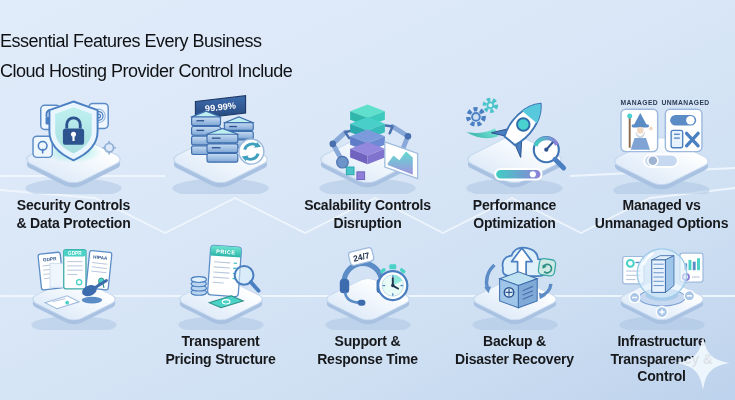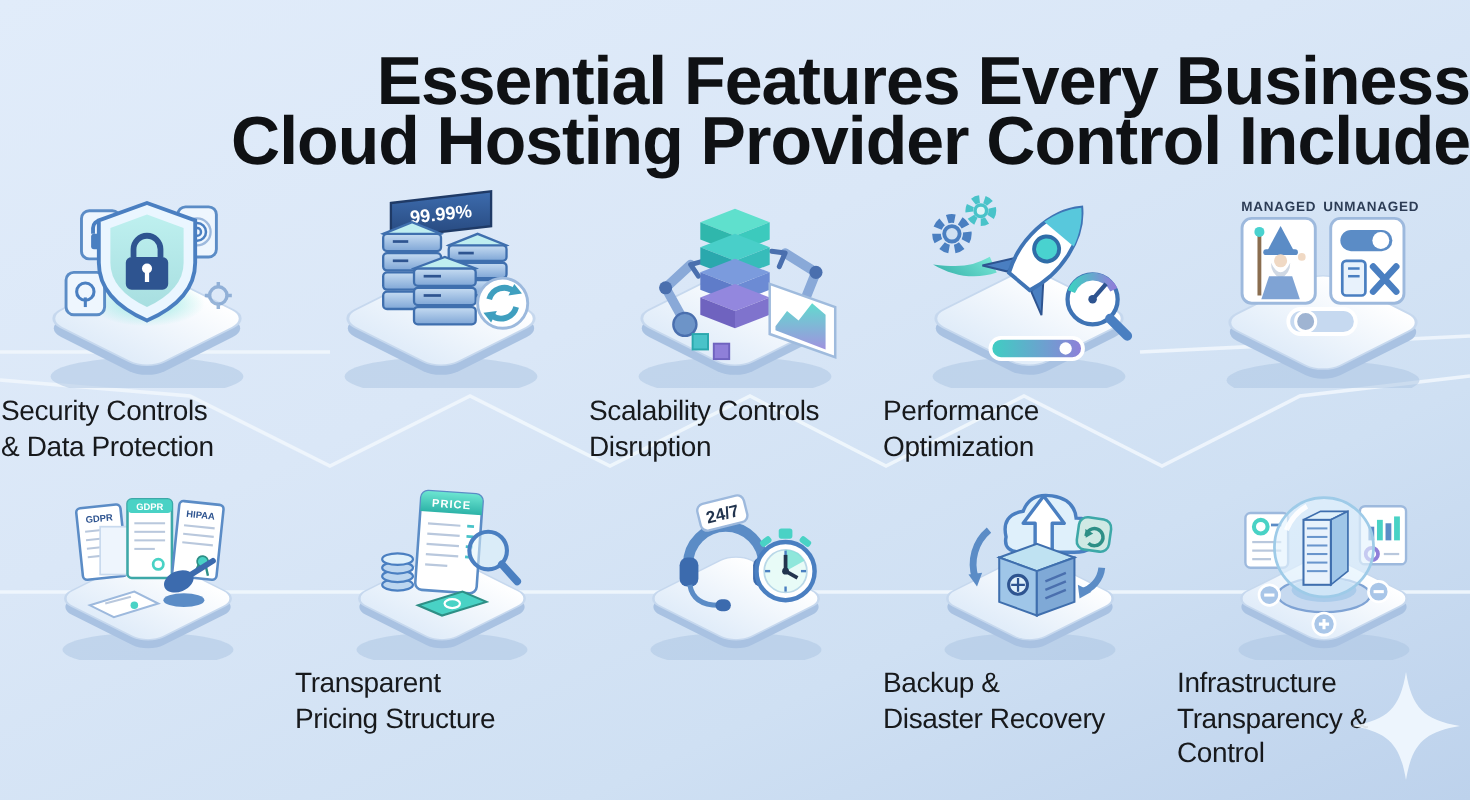--- a/index.html
+++ b/index.html
@@ -1,31 +1,31 @@
 <!DOCTYPE html>
 <html><head>
 <meta charset="utf-8">
 <style>
   html,body{margin:0;padding:0;}
   body{width:735px;height:400px;overflow:hidden;font-family:"Liberation Sans",sans-serif;}
   .canvas{position:relative;width:735px;height:400px;
     background:linear-gradient(155deg,#e1ecfa 0%,#dae7f7 40%,#cfe0f3 72%,#bdd2ec 100%);}
   .lines{position:absolute;left:0;top:0;z-index:0;}
-  .title{position:absolute;top:26px;left:0;width:735px;text-align:right;z-index:2;
-    font-weight:bold;font-size:34px;line-height:30px;letter-spacing:-0.5px;color:#0f1114;}
+  .title{position:absolute;top:26px;left:0;width:735px;text-align:left;z-index:2;
+    font-weight:normal;font-size:18px;line-height:30px;letter-spacing:-0.5px;color:#0f1114;}
   .row{position:absolute;left:0;width:735px;display:flex;z-index:1;}
   .row1{top:88px;}
   .row2{top:236px;}
   .cell{width:147px;display:flex;flex-direction:column;align-items:center;}
   .iconwrap{display:flex;align-items:flex-end;justify-content:center;}
   .row1 .iconwrap{height:106px;}
   .row2 .iconwrap{height:94px;}
   .row1 .iconwrap svg{height:106px;width:135px;display:block;}
   .row2 .iconwrap svg{height:94px;width:120px;display:block;}
-  .label{margin-top:3px;width:146px;text-align:left;font-weight:normal;font-size:14px;
+  .label{margin-top:3px;width:146px;text-align:center;font-weight:bold;font-size:14px;
     line-height:17.5px;letter-spacing:-0.2px;color:#17191c;white-space:pre-line;}
   .sparkle{position:absolute;z-index:1;}
   svg text{font-family:"Liberation Sans",sans-serif;}
 </style>
 </head>
 <body>
 
 <div class="canvas">
 
   <svg width="0" height="0" style="position:absolute">
@@ -272,20 +272,22 @@
             <line x1="83" y1="48" x2="89" y2="48" stroke="#4a7fc1" stroke-width="1.3"></line>
             <line x1="83" y1="52" x2="89" y2="52" stroke="#4a7fc1" stroke-width="1.3"></line>
             <path d="M96 60 L108 47 M96 47 L108 60" stroke="#4a7fc1" stroke-width="3.4" stroke-linecap="round"></path>
           </g>
           <g>
             <rect x="52" y="69" width="35" height="13" rx="6.5" fill="#c6d9f0" stroke="#ffffff" stroke-width="2"></rect>
             <circle cx="61" cy="75.5" r="5.2" fill="#9fb4d2" stroke="#ffffff" stroke-width="1.6"></circle>
           </g>
         </svg>
       </div>
+      <div class="label">Managed vs
+Unmanaged Options</div>
     </div>
   </div>
 
   <div class="row row2">
 
     <div class="cell">
       <div class="iconwrap">
         <svg viewBox="0 0 140 110">
           <use href="#platform" transform="translate(70,74)"></use>
           <g transform="rotate(-6 43 42)">
@@ -405,20 +407,22 @@
                 <line x1="99" y1="67" x2="99" y2="70"></line>
               <line x1="87" y1="58" x2="90" y2="58"></line>
                 <line x1="108" y1="58" x2="111" y2="58"></line>
             </g>
             <line x1="99" y1="58" x2="99" y2="48.5" stroke="#22344e" stroke-width="2.2"></line>
             <line x1="99" y1="58" x2="106" y2="62" stroke="#22344e" stroke-width="2.2"></line>
             <circle cx="99" cy="58" r="2" fill="#22344e"></circle>
           </g>
         </svg>
       </div>
+      <div class="label">Support &amp;
+Response Time</div>
     </div>
 
     <div class="cell">
       <div class="iconwrap">
         <svg viewBox="0 0 140 110">
           <use href="#platform" transform="translate(70,74)"></use>
           <g>
             <path d="M56 38 q-3 -13 10 -15 q4 -11 17 -9 q13 2 14 13 q13 0 12 11 q-1 9 -13 9 l-30 0 q-12 0 -10 -9 Z" fill="#dff0fb" stroke="#4a7fc1" stroke-width="2"></path>
           </g>
           <g>

